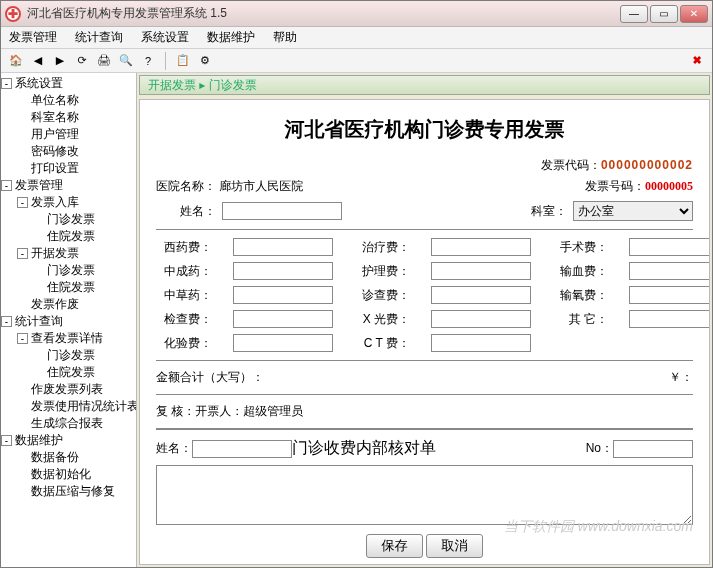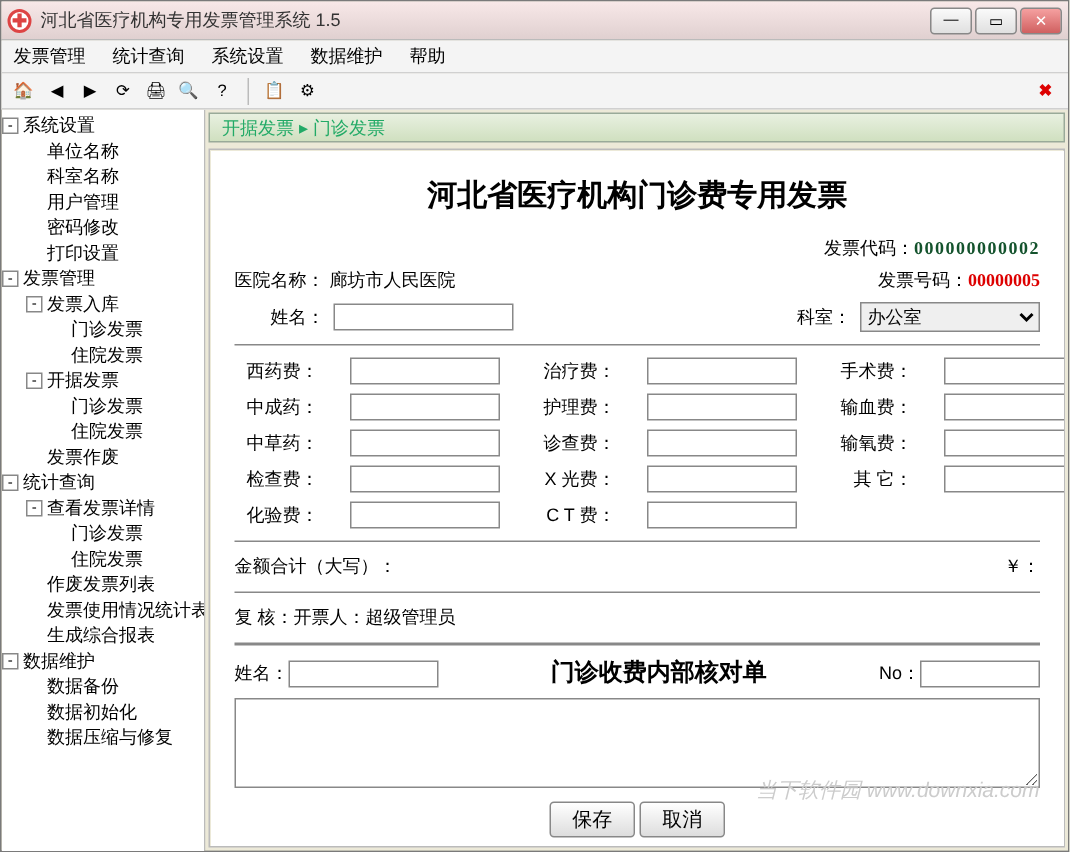--- a/index.html
+++ b/index.html
@@ -24,34 +24,34 @@
 .tree .lvl2 { padding-left: 46px; }
 .tree .tog { position: absolute; left: 0; width: 11px; height: 11px; border: 1px solid #888; background: #fff; text-align: center; line-height: 9px; font-size: 10px; top: 3px; }
 .tree .lvl0 .tog { left: 0; }
 .tree .lvl1 .tog { left: 16px; }
 .content { flex: 1; background: #ece9d8; display: flex; flex-direction: column; overflow: hidden; }
 .breadcrumb { height: 20px; background: linear-gradient(#e8f0e0, #d0e0c0); border: 1px solid #9a9; margin: 2px; padding: 2px 8px; color: #2a6; display: flex; align-items: center; }
 .form-area { flex: 1; background: #fff; margin: 2px; border: 1px solid #bbb; padding: 10px 16px; overflow: auto; }
 .form-title { text-align: center; font-size: 20px; font-weight: bold; margin: 6px 0 14px; }
 .meta-row { display: flex; justify-content: flex-end; gap: 20px; margin-bottom: 4px; }
 .meta-row .lbl { color: #000; }
-.meta-row .val { color: #14532d; font-family: Liberation Serif, serif; font-weight: bold; letter-spacing: 1px; }
+.meta-row .val { color: #c2410c; font-family: Liberation Sans, sans-serif; font-weight: bold; letter-spacing: 1px; }
 .row { display: flex; align-items: center; margin: 6px 0; gap: 6px; }
 .row .rlbl { width: 60px; text-align: right; }
 .row.three { display: grid; grid-template-columns: 56px 100px 56px 100px 56px 100px; gap: 4px 21px; align-items: center; }
 .row.three .rlbl { text-align: right; width: auto; }
 .row.three input { width: 100px; }
 input[type=text] { height: 18px; border: 1px solid #888; padding: 0 2px; font-size: 12px; }
 select { height: 20px; border: 1px solid #888; font-size: 12px; }
 hr { border: none; border-top: 1px solid #888; margin: 8px 0; }
 .total-row { display: flex; margin: 6px 0; }
 .total-row .fill { flex: 1; }
 .review-row { display: flex; margin: 6px 0; }
 .section2-head { display: flex; align-items: center; }
-.section2-head .t { flex: 1; text-align: center; font-size: 16px; font-weight: bold; }
+.section2-head .t { flex: 1; text-align: left; font-size: 16px; font-weight: normal; }
 .textarea { width: 100%; height: 60px; border: 1px solid #888; margin-top: 6px; }
 .footer { text-align: center; padding: 6px 0; }
 .footer button { padding: 2px 14px; border: 1px solid #888; background: linear-gradient(#fff,#ddd); border-radius: 3px; }
 .watermark { position: absolute; right: 20px; bottom: 32px; color: #ccc; font-size: 14px; font-style: italic; pointer-events: none; }
 </style>
 </head>
 <body>
 
 <div class="window">
   <div class="titlebar">

